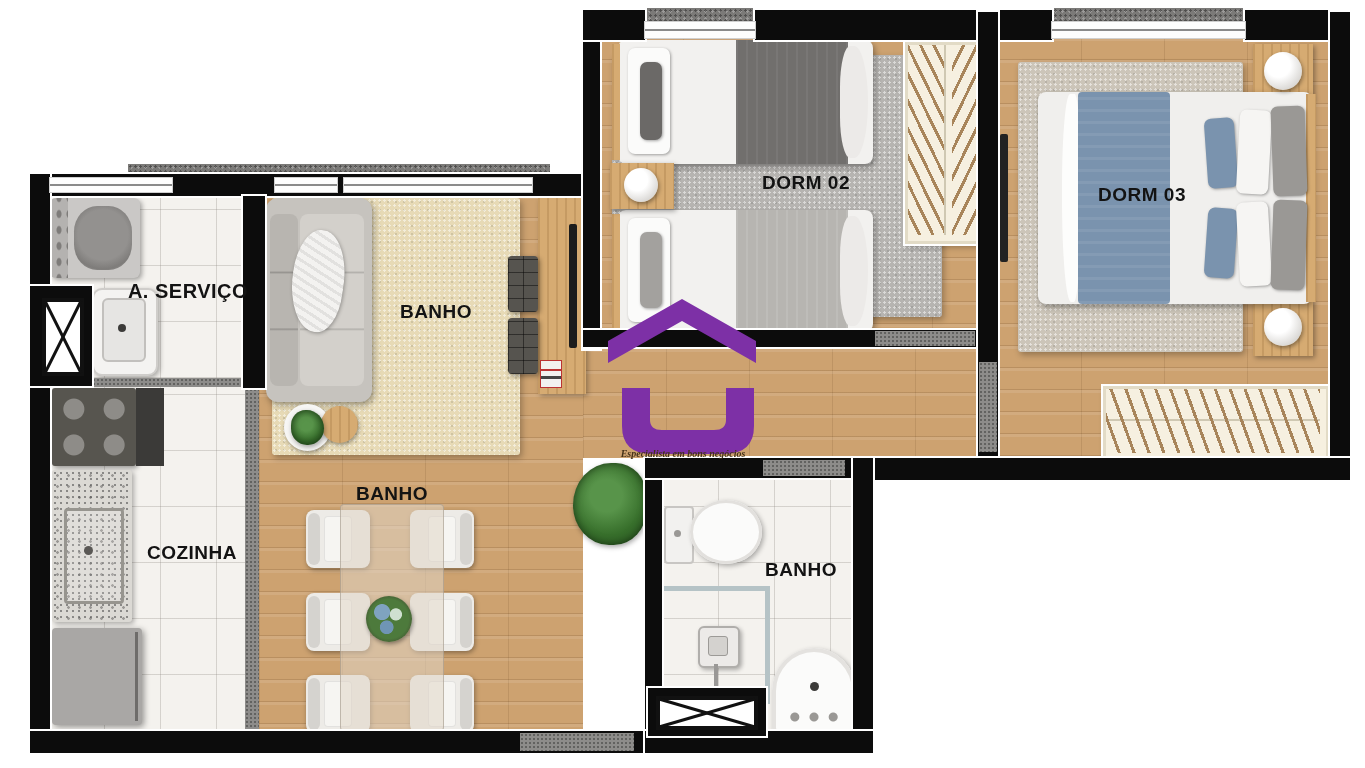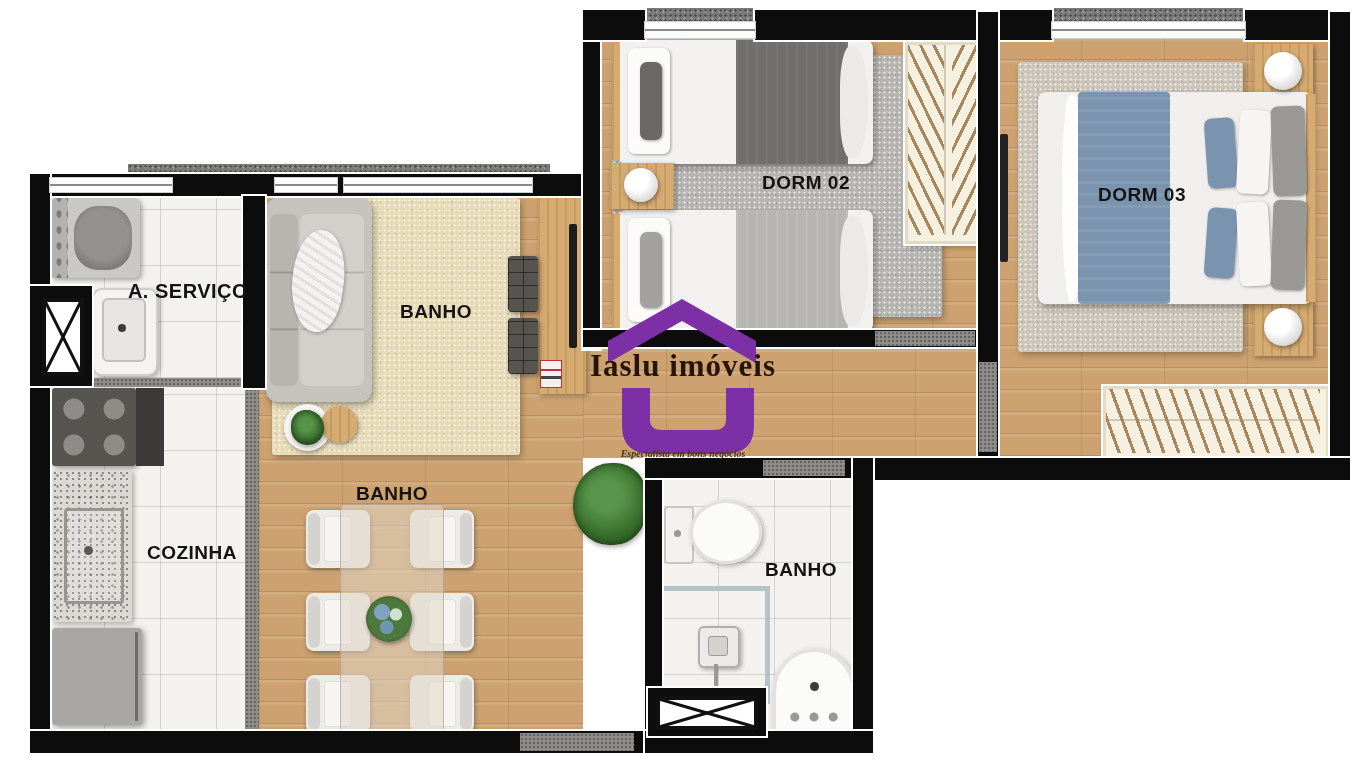--- a/index.html
+++ b/index.html
@@ -252,22 +252,20 @@
   <div class="room-label" style="left:192px;top:553px;">COZINHA</div>
   <div class="room-label" style="left:392px;top:494px;">BANHO</div>
   <div class="room-label" style="left:801px;top:570px;">BANHO</div>
 
   <div class="abs" style="left:575px;top:290px;width:216px;height:180px;z-index:9;">
     <div class="abs" style="left:31px;top:7px;width:152px;height:66px;">
       <svg width="152" height="66" viewBox="0 0 152 66">
         <polygon points="2,44 76,2 150,44 150,66 76,24 2,66" fill="#7d30a6"></polygon>
       </svg>
     </div>
-    <div class="abs" style="left:108px;top:58px;transform:translateX(-50%);white-space:nowrap;
-                font-family:'Liberation Serif',serif;font-weight:bold;font-size:31px;color:#251408;letter-spacing:1px;">Iaslu imóveis</div>
     <div class="abs" style="left:45px;top:98px;width:136px;height:68px;">
       <svg width="136" height="68" viewBox="0 0 136 68">
         <path d="M2,0 L2,38 Q2,66 32,66 L104,66 Q134,66 134,38 L134,0 L106,0 L106,32 Q106,42 94,42 L42,42 Q30,42 30,32 L30,0 Z" fill="#7d30a6"></path>
       </svg>
     </div>
     <div class="abs" style="left:108px;top:158px;transform:translateX(-50%);white-space:nowrap;
                 font-family:'Liberation Serif',serif;font-style:italic;font-weight:bold;font-size:10px;color:#443219;">Especialista em bons negócios</div>
   </div>
 
 </div>

